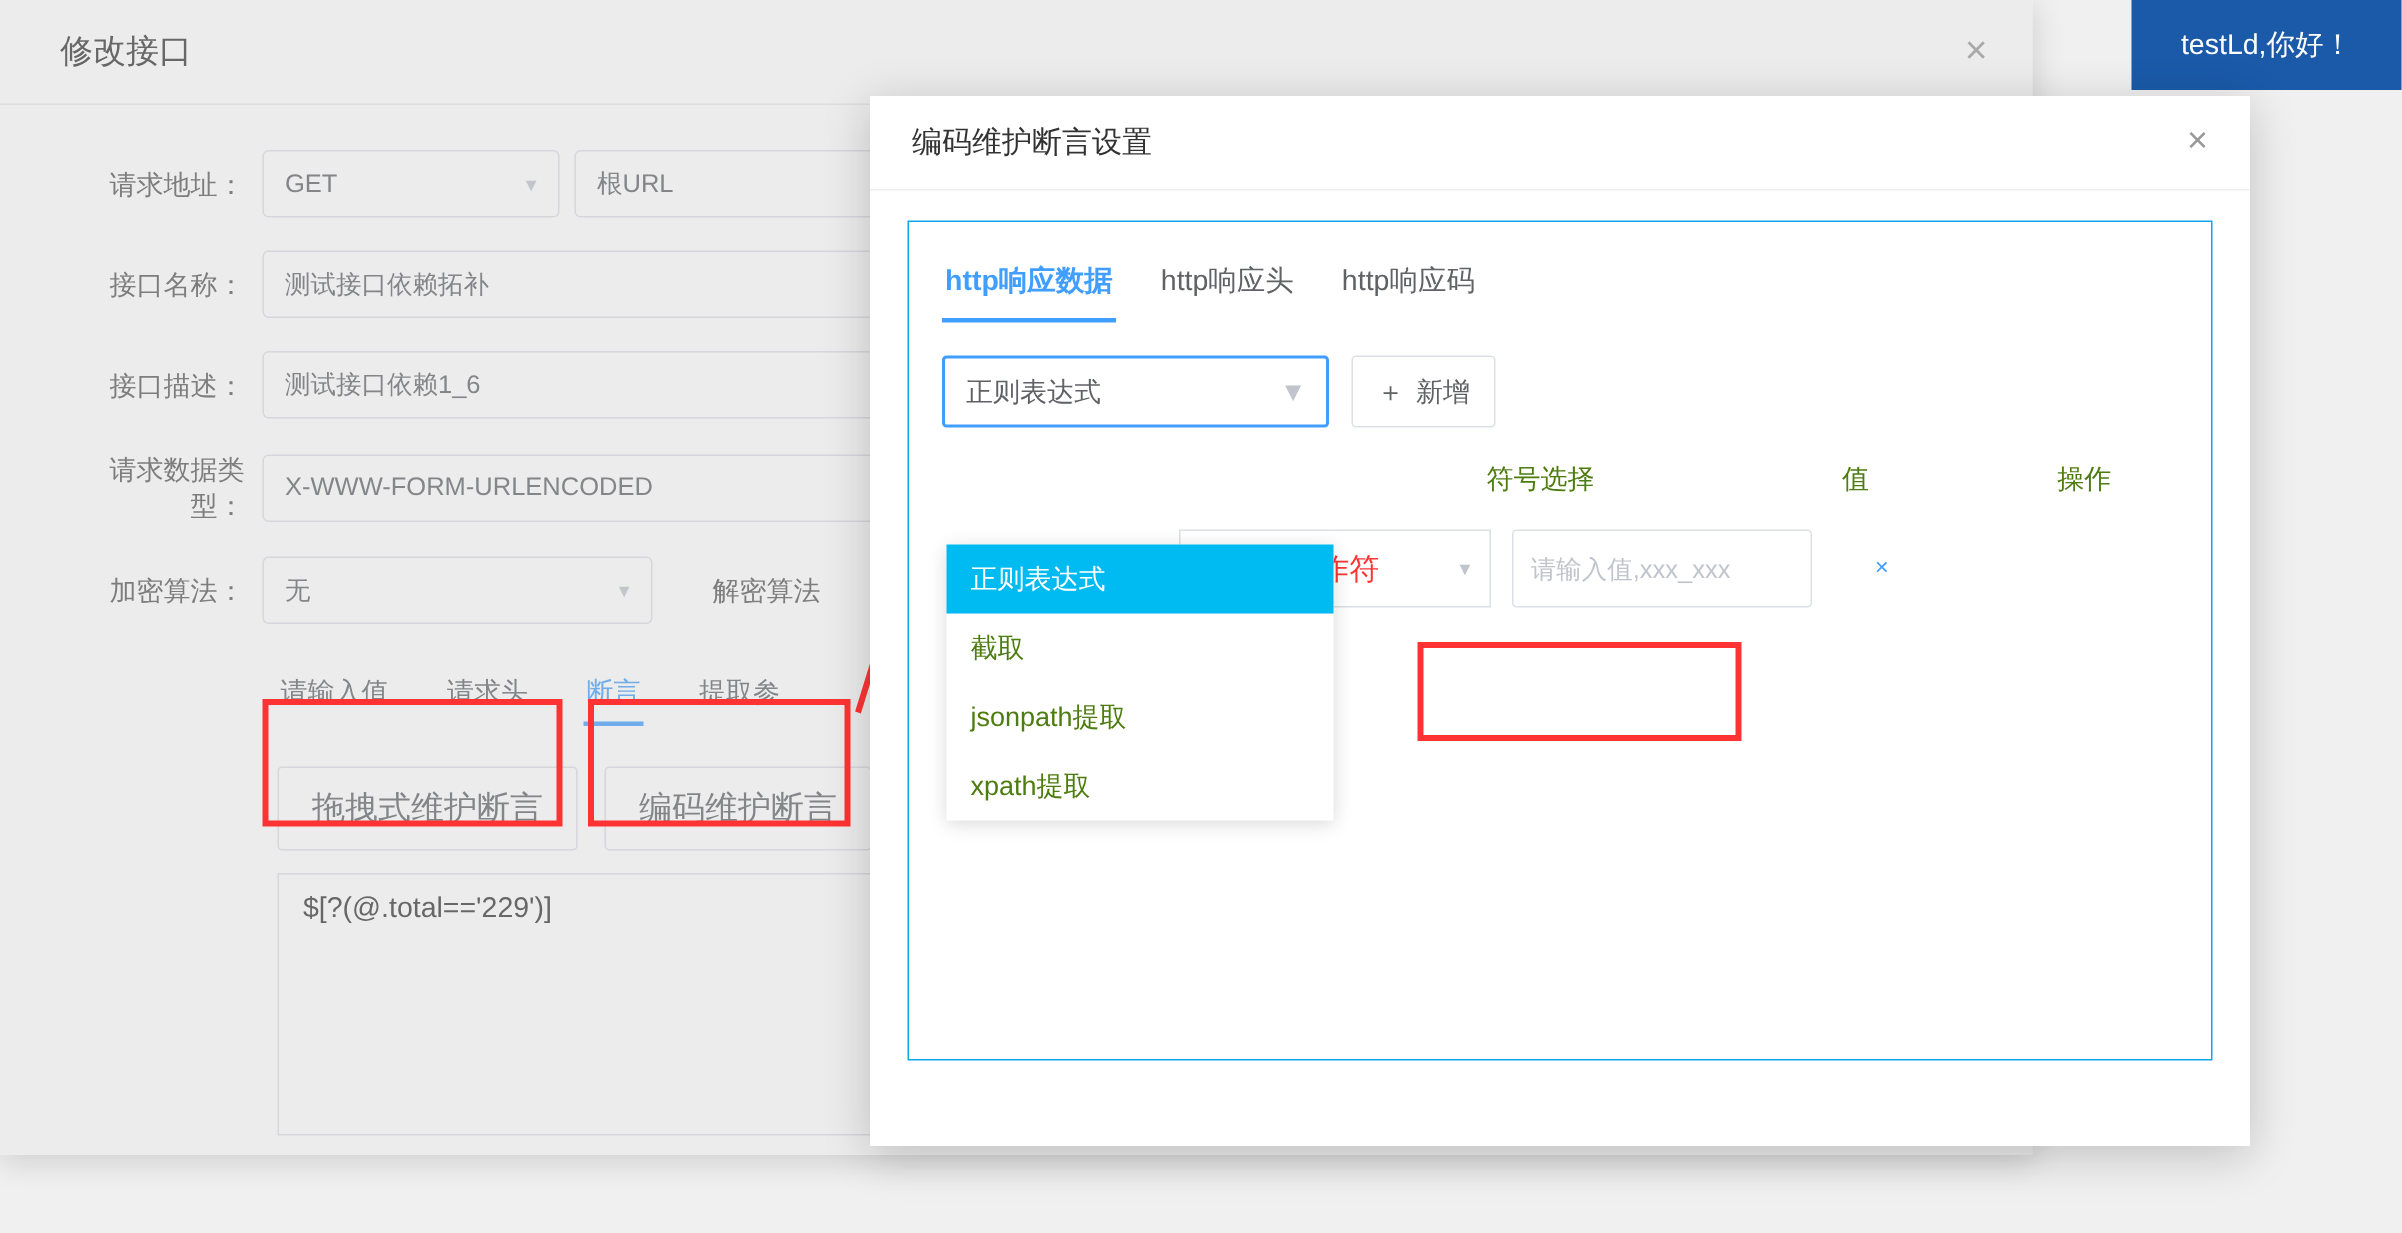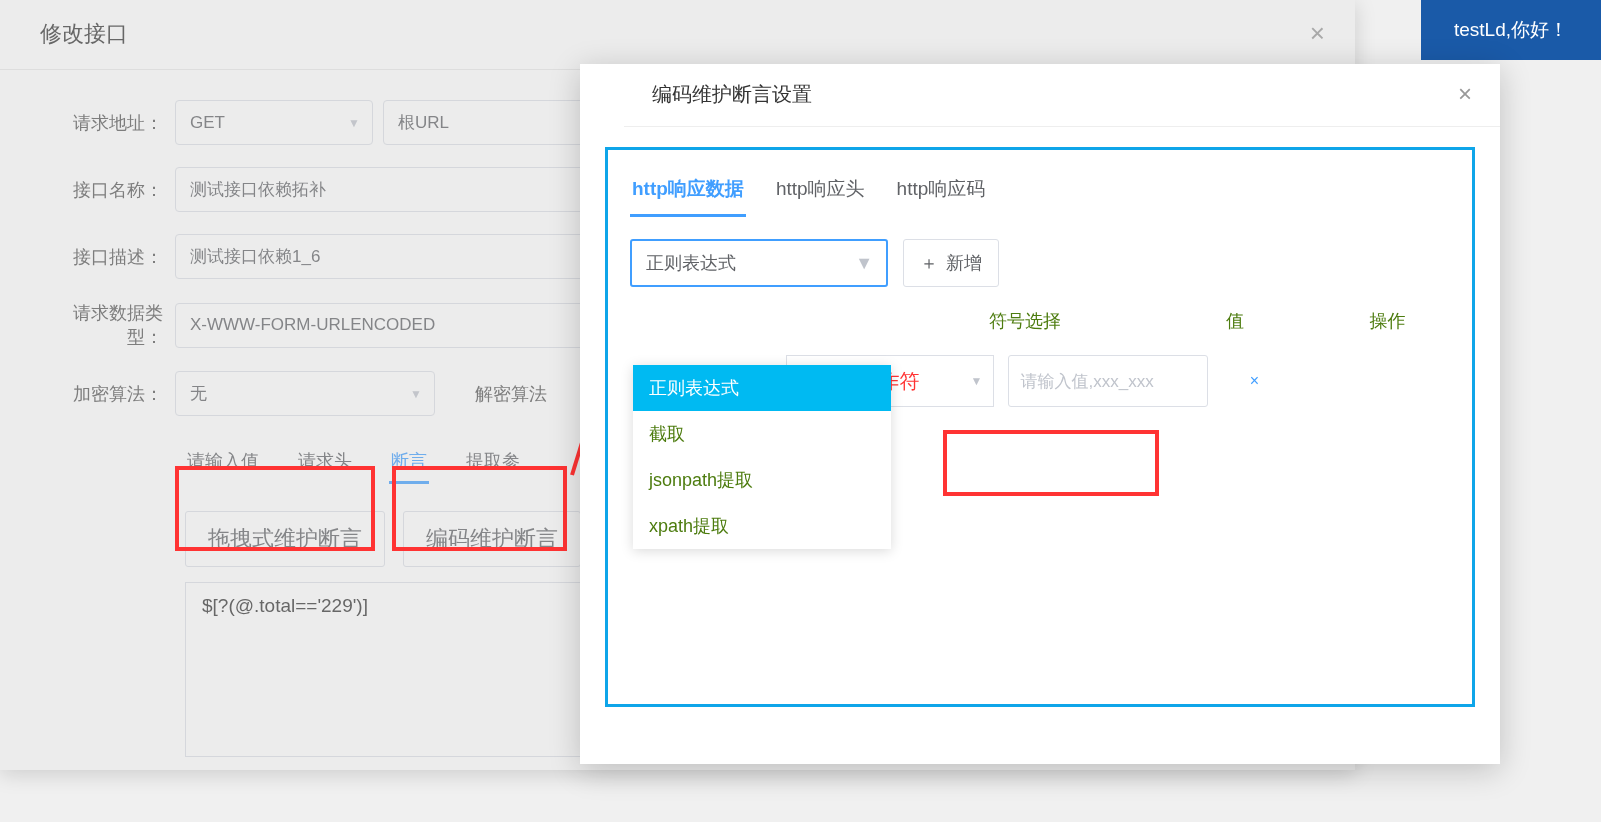--- a/index.html
+++ b/index.html
@@ -187,37 +187,36 @@
       background: #fff;
       box-shadow: 0 6px 30px rgba(0,0,0,0.2);
       z-index: 10;
     }
     .fg-header {
       display: flex;
       justify-content: space-between;
       align-items: center;
       padding: 16px 28px 18px 28px;
       border-bottom: 1px solid #eee;
-      margin-left: 44px;
     }
     .fg-title {
       font-size: 20px;
       color: #333;
       font-weight: 500;
     }
     .fg-close {
       font-size: 24px;
       color: #999;
       cursor: pointer;
     }
     .fg-body {
       padding: 20px 25px;
     }
     .fg-panel {
-      border: 3px solid #0ea5e9;
+      border: 1px solid #0ea5e9;
       padding: 20px 22px;
       min-height: 560px;
     }
     .fg-tabs {
       display: flex;
       gap: 28px;
       font-size: 19px;
       color: #606266;
       margin-bottom: 22px;
     }

